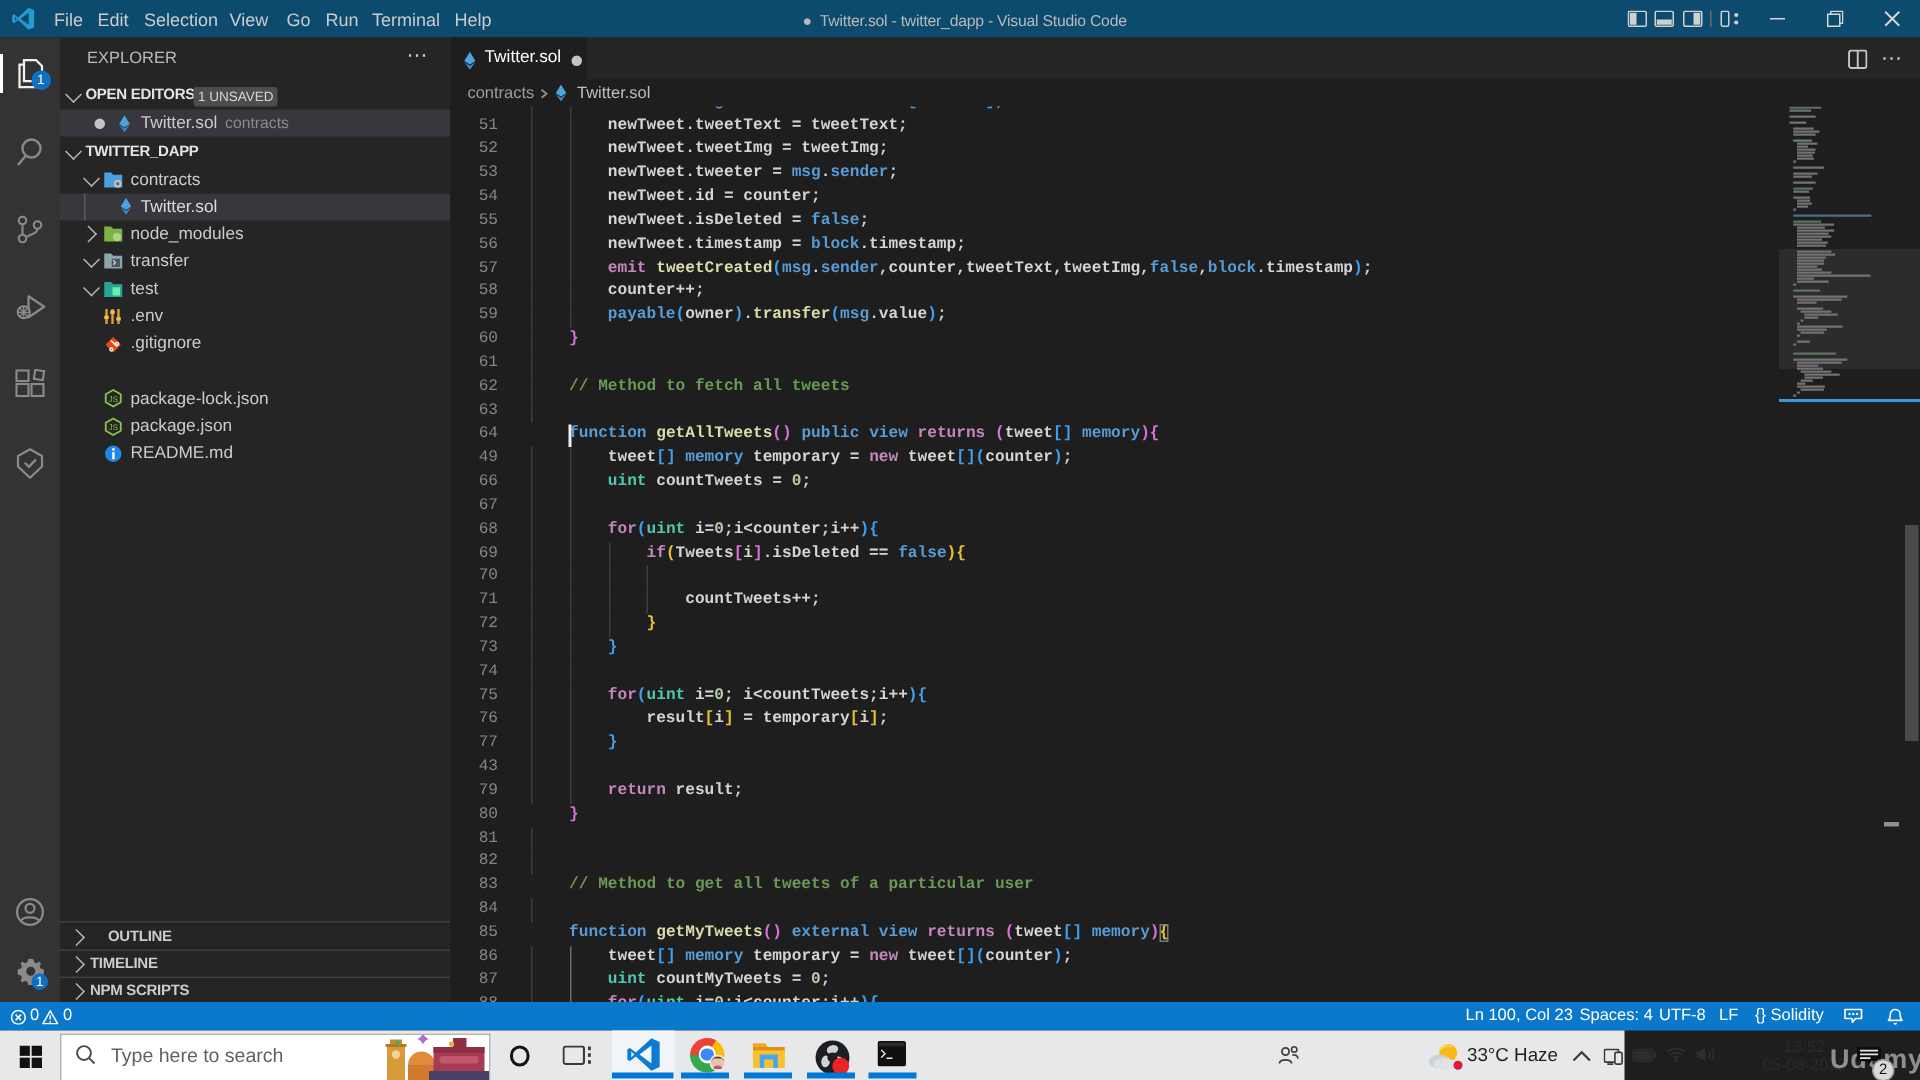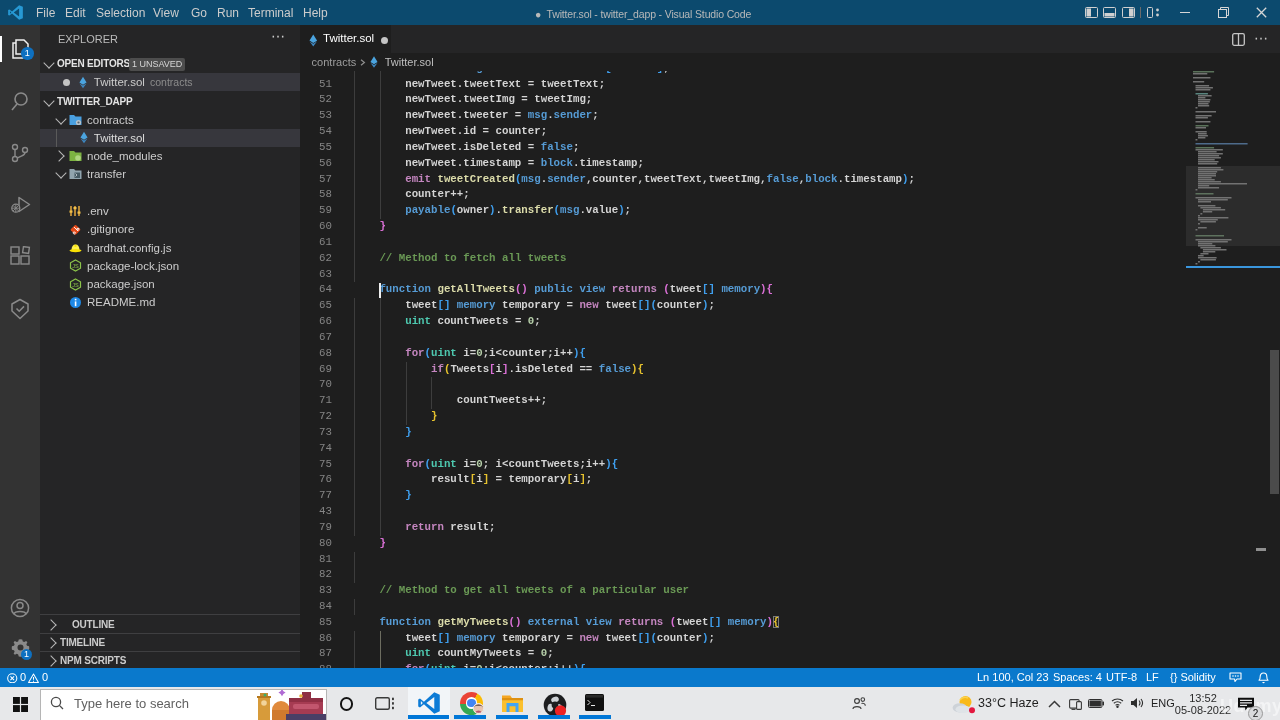--- a/index.html
+++ b/index.html
@@ -28,21 +28,21 @@
 i{font-style:normal}
 .k{color:#569cd6}.c{color:#c586c0}.t{color:#4ec9b0}.f{color:#dcdcaa}.n{color:#b5cea8}.m{color:#6a9955}
 .b1{color:#e6c22e}.b2{color:#da70d6}.b3{color:#3f9fee}
 .bx{color:#e6c22e;outline:1px solid #7a7a7a;outline-offset:-1px}
 .ig{position:absolute;width:1px;background:#3d3d3d}
 .ig.a{background:#6d6d60}
 
 #status{position:absolute;left:0;top:668px;width:1280px;height:19px;background:#0a79cc;color:#fff;font-size:11px}
 #status div{position:absolute;top:0;height:19px;line-height:19px}
 
-#taskbar{position:absolute;left:0;top:687px;width:1280px;height:33px;background:#e7e8ea;font-size:12px;color:#1f1f1f}
+#taskbar{position:absolute;left:0;top:687px;width:1083px;height:33px;background:#e7e8ea;font-size:12px;color:#1f1f1f}
 .tl{position:absolute;top:28.4px;height:3.6px;background:#0177d7}
 </style></head><body>
 <div id="titlebar">
     <svg viewBox="0 0 100 100" width="15" height="15" style="position:absolute;left:8px;top:5px">
       <path d="M74 1 L99 12 V88 L74 99 L27 56 L9 70 L1 66 V34 L9 30 L27 44 Z M13 41 v18 L22 50 Z M38 50 L74 77 V23 Z" fill="#2799d4" fill-rule="evenodd"></path>
     </svg>
     <div class="mi" style="left:36px">File</div>
     <div class="mi" style="left:65px">Edit</div>
     <div class="mi" style="left:96px">Selection</div>
     <div class="mi" style="left:153px">View</div>
@@ -162,47 +162,47 @@
     </div>
     <div class="row" style="top:140.3px">
       <span class="chev cv" style="left:17px;top:4px"></span>
       <svg class="abs" style="left:29px;top:3px" width="13" height="12" viewBox="0 0 13 12">
         <path d="M0.5 1 H5 L6.5 2.5 H12.5 V11 H0.5 Z" fill="#90a4ae"></path>
         <rect x="5.5" y="4.5" width="5.5" height="5.5" fill="#455a64"></rect>
         <path d="M6.5 5.5 l1.5 1.5 -1.5 1.5" stroke="#cfd8dc" stroke-width="0.8" fill="none"></path>
       </svg>
       <span style="position:absolute;left:47px">transfer</span>
     </div>
+    <div class="row" style="top:158.6px">
+      <span class="chev cv" style="left:17px;top:4px"></span>
+      <svg class="abs" style="left:29px;top:3px" width="13" height="12" viewBox="0 0 13 12">
+        <path d="M0.5 1 H5 L6.5 2.5 H12.5 V11 H0.5 Z" fill="#26a69a"></path>
+        <rect x="6" y="4.5" width="5" height="5.5" fill="#69f0ae"></rect>
+      </svg>
+      <span style="position:absolute;left:47px">test</span>
+    </div>
     <div class="row" style="top:176.9px">
       <svg class="abs" style="left:29px;top:3px" width="12" height="12" viewBox="0 0 12 12">
         <g stroke="#d9a13c" stroke-width="1.6">
           <path d="M2 1 V11 M6 1 V11 M10 1 V11"></path>
         </g>
         <g fill="#f3c14b">
           <rect x="0.5" y="5.5" width="3" height="2.2"></rect>
           <rect x="4.5" y="2" width="3" height="2.2"></rect>
           <rect x="8.5" y="6.5" width="3" height="2.2"></rect>
         </g>
       </svg>
       <span style="position:absolute;left:47px">.env</span>
     </div>
     <div class="row" style="top:195.2px">
       <svg class="abs" style="left:29px;top:2.5px" width="13" height="13" viewBox="0 0 13 13">
         <rect x="3" y="3" width="7.4" height="7.4" fill="#e64a19" transform="rotate(45 6.5 6.5)" rx="1"></rect>
         <path d="M5 4 L9 8 M9 5.2 a1 1 0 1 0 0.01 0 M5.2 9 a1 1 0 1 0 0.01 0" stroke="#fff" stroke-width="0.9" fill="none"></path>
       </svg>
       <span style="position:absolute;left:47px">.gitignore</span>
-    </div>
-    <div class="row" style="top:213.5px">
-      <svg class="abs" style="left:29px;top:4px" width="13" height="10" viewBox="0 0 13 10">
-        <path d="M2.5 7 C2.5 3.5 4 1.5 6.5 1.5 C9 1.5 10.5 3.5 10.5 7 Z" fill="#fff04d"></path>
-        <path d="M5.5 1.8 H7.5 V4 H5.5Z" fill="#f9e104"></path>
-        <ellipse cx="6.5" cy="7.6" rx="6" ry="1.6" fill="#f9e104"></ellipse>
-      </svg>
-      <span style="position:absolute;left:47px">hardhat.config.js</span>
     </div>
     <div class="row" style="top:231.8px">
       <svg class="abs" style="left:29px;top:2.5px" width="13" height="13" viewBox="0 0 13 13">
         <path d="M6.5 1 L11.5 3.8 V9.2 L6.5 12 L1.5 9.2 V3.8 Z" fill="none" stroke="#8bc34a" stroke-width="1.2"></path>
         <text x="6.5" y="8.8" font-size="5.5" fill="#8bc34a" text-anchor="middle" font-family="Liberation Sans">JS</text>
       </svg>
       <span style="position:absolute;left:47px">package-lock.json</span>
     </div>
     <div class="row" style="top:250.1px">
       <svg class="abs" style="left:29px;top:2.5px" width="13" height="13" viewBox="0 0 13 13">
@@ -339,21 +339,21 @@
     <div class="gl" style="top:68.92px">55</div>
     <div class="gl" style="top:84.75px">56</div>
     <div class="gl" style="top:100.58px">57</div>
     <div class="gl" style="top:116.41px">58</div>
     <div class="gl" style="top:132.24px">59</div>
     <div class="gl" style="top:148.07px">60</div>
     <div class="gl" style="top:163.90px">61</div>
     <div class="gl" style="top:179.73px">62</div>
     <div class="gl" style="top:195.56px">63</div>
     <div class="gl" style="top:211.39px">64</div>
-    <div class="gl" style="top:227.22px">65</div>
+    <div class="gl" style="top:227.22px">49</div>
     <div class="gl" style="top:243.05px">66</div>
     <div class="gl" style="top:258.88px">67</div>
     <div class="gl" style="top:274.71px">68</div>
     <div class="gl" style="top:290.54px">69</div>
     <div class="gl" style="top:306.37px">70</div>
     <div class="gl" style="top:322.20px">71</div>
     <div class="gl" style="top:338.03px">72</div>
     <div class="gl" style="top:353.86px">73</div>
     <div class="gl" style="top:369.69px">74</div>
     <div class="gl" style="top:385.52px">75</div>

